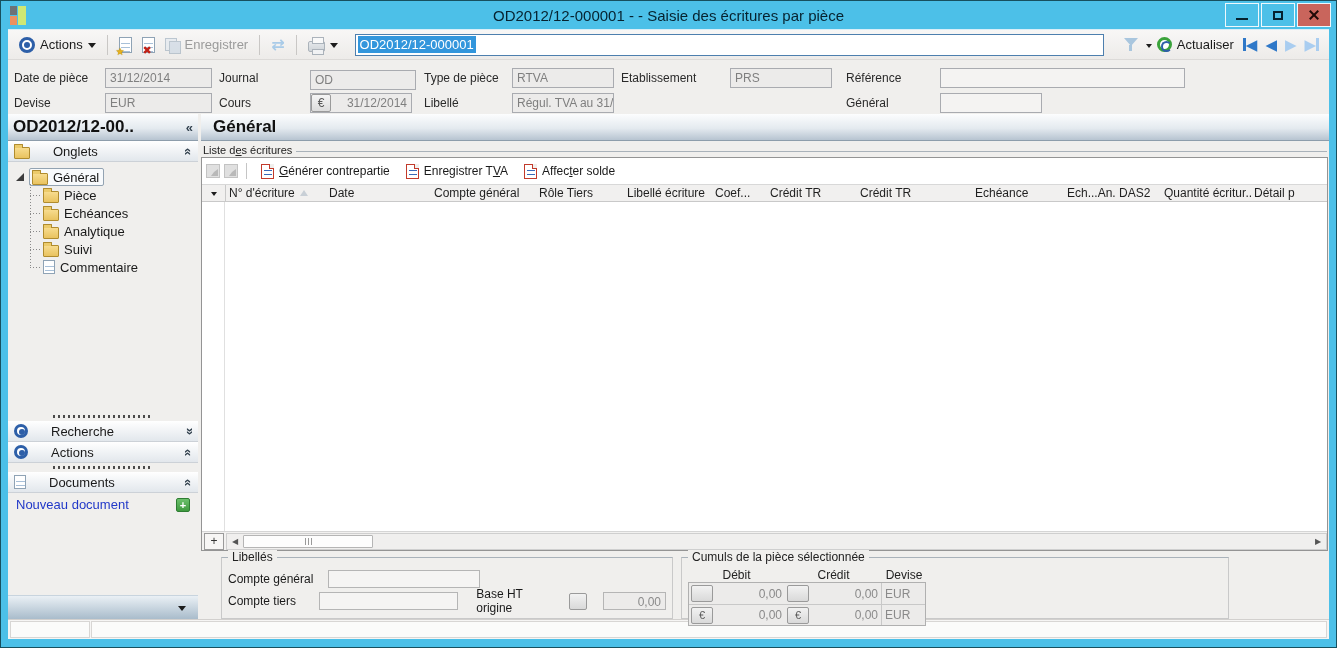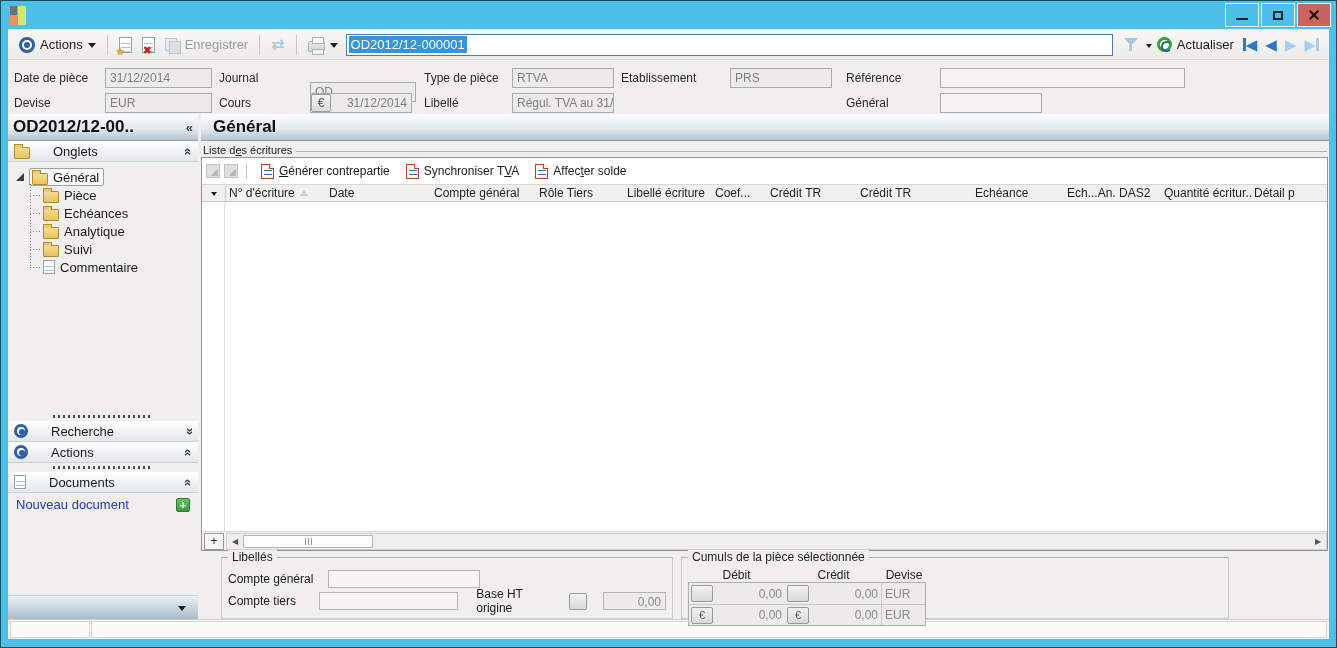--- a/index.html
+++ b/index.html
@@ -39,21 +39,21 @@
   .icon-page { width:13px; height:16px; background:#fff; border:1px solid #8fa3b5; position:relative; background-image:repeating-linear-gradient(to bottom, transparent 0 3px, #a8c0d8 3px 4px); background-size:9px 100%; background-position:1px 2px; background-repeat:no-repeat; }
   .icon-page .star { position:absolute; left:-4px; bottom:-5px; color:#e8b21c; font-size:10px; line-height:10px; text-shadow:0 0 1px #8a6a00; }
   .icon-page .cross { position:absolute; left:0px; bottom:-3px; color:#c22217; font-size:11px; line-height:10px; font-weight:bold; }
   .icon-save { width:15px; height:14px; position:relative; opacity:.55; }
   .icon-save::before { content:""; position:absolute; left:0; top:0; width:10px; height:11px; background:#dfe7ef; border:1px solid #8fa3b5; }
   .icon-save::after { content:""; position:absolute; left:4px; top:3px; width:10px; height:11px; background:#c3d2e2; border:1px solid #8fa3b5; }
   .icon-refresh { color:#a9cbe8; font-size:16px; font-weight:bold; line-height:16px; }
   .icon-print { width:17px; height:11px; background:linear-gradient(#e3e7eb,#c7ced4); border:1px solid #9aa4ae; border-radius:2px; position:relative; margin-top:4px; opacity:.8; }
   .icon-print::before { content:""; position:absolute; left:3px; top:-5px; width:10px; height:5px; background:#fbfbfb; border:1px solid #9aa4ae; }
   .icon-print::after { content:""; position:absolute; left:3px; top:7px; width:10px; height:4px; background:#f2f4f6; border:1px solid #9aa4ae; }
-  .doc-input { width:778px; height:22px; background:#fff; border:1px solid #4d7fae; margin:0 3px; display:flex; align-items:center; padding:0 2px; font-size:13px; }
+  .doc-input { width:778px; height:22px; background:#fff; border:1px solid #4d7fae; margin:0 12px; display:flex; align-items:center; padding:0 2px; font-size:13px; }
   .doc-input .sel { background:#3296dc; color:#fff; padding:1px 2px; }
   .icon-funnel { display:flex; flex-direction:column; align-items:center; margin:0 3px; }
   .icon-funnel .cup { width:0; height:0; border-left:7px solid transparent; border-right:7px solid transparent; border-top:8px solid #a9c6de; }
   .icon-funnel .stem { width:3px; height:6px; background:#a9c6de; margin-top:-1px; }
   .icon-actualiser { width:15px; height:15px; border-radius:50%; border:3px solid #3aa33a; background:#fff; position:relative; }
   .icon-actualiser::after { content:""; position:absolute; left:1px; top:1px; width:7px; height:7px; border-radius:50%; border:2px solid #2d5fa8; border-right-color:transparent; }
   .nav-btn { display:flex; align-items:center; margin:0 4px; font-size:15px; line-height:16px; }
   .nav-blue { color:#2f78c8; }
   .nav-dis { color:#a9cdf0; }
   .nav-bar { width:3px; height:13px; background:#2f78c8; }
@@ -162,20 +162,21 @@
 <body>
 
 <div class="window">
 
   <div class="titlebar">
     <div class="app-icon">
         <i class="sq1"></i>
         <i class="sq2"></i>
         <i class="sq3"></i>
       </div>
+    <div class="title-text">OD2012/12-000001 -  -  Saisie des écritures par pièce</div>
     <div class="win-controls">
       <div class="win-btn">
           <span class="glyph-min"></span>
         </div>
       <div class="win-btn">
           <span class="glyph-max"></span>
         </div>
       <div class="win-btn close">
           <span class="glyph-x">
             <i></i>
@@ -244,21 +245,21 @@
       <div class="nav-btn nav-dis">
           <span>▶</span>
           <span class="nav-bar dis"></span>
         </div>
     </div>
 
     <div class="form-area">
       <span class="f-label" style="left:6px;top:11px">Date de pièce</span>
       <div class="f-field" style="left:97px;top:8px;width:107px">31/12/2014</div>
       <span class="f-label" style="left:211px;top:11px">Journal</span>
-      <div class="f-field" style="left:302px;top:22px;width:106px">OD</div>
+      <div class="f-field" style="left:302px;top:10px;width:106px">OD</div>
       <span class="f-label" style="left:416px;top:11px">Type de pièce</span>
       <div class="f-field" style="left:504px;top:8px;width:102px">RTVA</div>
       <span class="f-label" style="left:613px;top:11px">Etablissement</span>
       <div class="f-field" style="left:722px;top:8px;width:102px">PRS</div>
       <span class="f-label" style="left:838px;top:11px">Référence</span>
       <div class="f-field empty" style="left:932px;top:8px;width:245px"></div>
 
       <span class="f-label" style="left:6px;top:36px">Devise</span>
       <div class="f-field" style="left:97px;top:33px;width:107px">EUR</div>
       <span class="f-label" style="left:211px;top:36px">Cours</span>
@@ -364,21 +365,21 @@
           <div class="grid-toolbar">
             <span class="gt-icon-dis"></span>
             <span class="gt-icon-dis"></span>
             <span class="gt-sep"></span>
             <div class="grid-btn">
               <span class="icon-doc-red"></span>
               <span><span></span><span class="u">G</span><span>énérer contrepartie</span></span>
             </div>
             <div class="grid-btn">
               <span class="icon-doc-red"></span>
-              <span><span>Synchroniser T</span><span class="u">V</span><span>A</span></span>
+              <span><span>Enregistrer T</span><span class="u">V</span><span>A</span></span>
             </div>
             <div class="grid-btn">
               <span class="icon-doc-red"></span>
               <span><span>Affec</span><span class="u">t</span><span>er solde</span></span>
             </div>
           </div>
 
           <div class="grid-header">
             <div class="gh-cell gh-first" style="width:24px">
                 <span class="caret-down small"></span>

